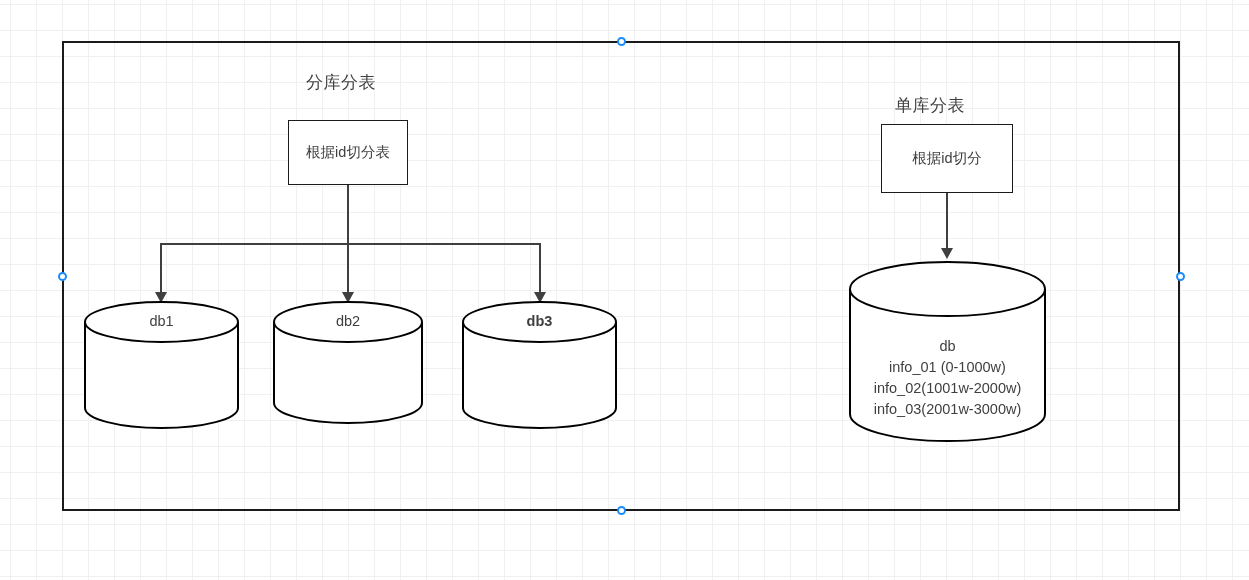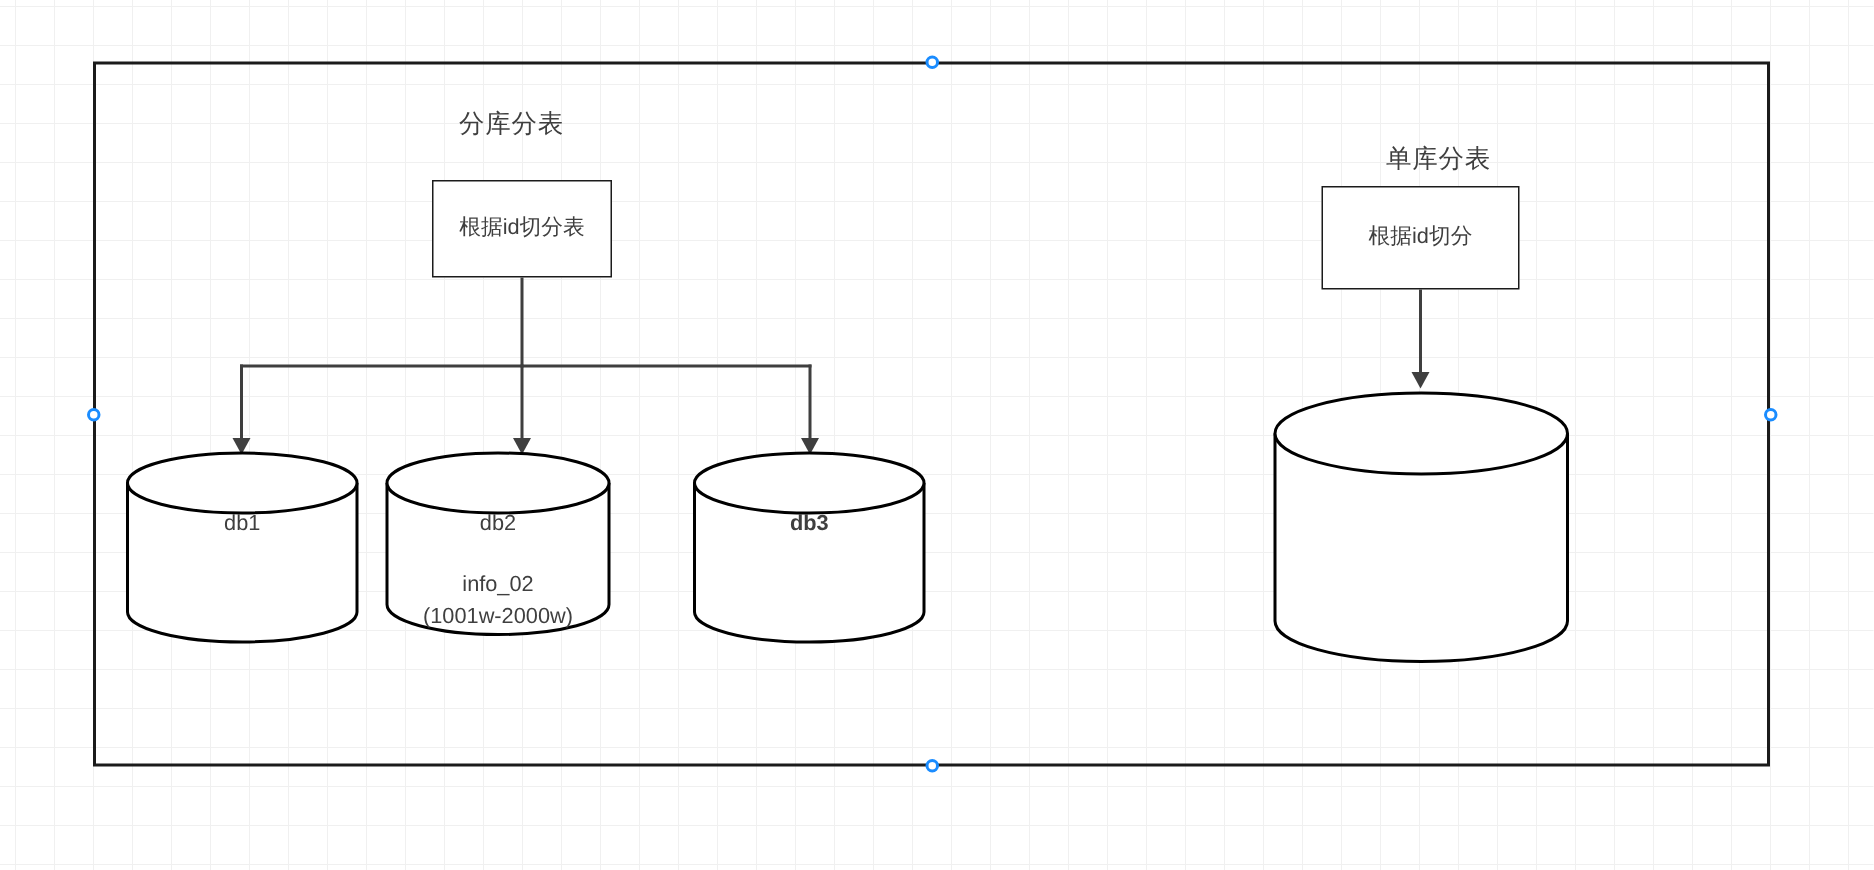--- a/index.html
+++ b/index.html
@@ -53,21 +53,21 @@
 
   
   .caption {
     position: absolute;
     font-size: 17px;
     color: #3f3f3f;
     white-space: nowrap;
     letter-spacing: 0.5px;
   }
   #caption-left  { left: 306px; top: 71px; }
-  #caption-right { left: 924px; top: 94px; }
+  #caption-right { left: 895px; top: 94px; }
 
   
   .proc-box {
     position: absolute;
     border: 1.6px solid #1b1b1b;
     background: #ffffff;
     box-sizing: border-box;
     display: flex;
     align-items: center;
     justify-content: center;
@@ -121,32 +121,31 @@
     position: absolute;
   }
   .cylinder svg { display: block; overflow: visible; }
   .cyl-label {
     position: absolute;
     width: 100%;
     text-align: center;
     color: #3f3f3f;
     white-space: nowrap;
     pointer-events: none;
-    margin-top: 28px;
   }
   .cyl-title {
     font-size: 14.5px;
   }
   .cyl-body-text {
     font-size: 14.5px;
     line-height: 1.45;
   }
 
   #cyl-db1 { left: 83px;  top: 300px; width: 157px; height: 130px; }
-  #cyl-db2 { left: 256px; top: 300px; width: 152px; height: 125px; }
+  #cyl-db2 { left: 272px; top: 300px; width: 152px; height: 125px; }
   #cyl-db3 { left: 461px; top: 300px; width: 157px; height: 130px; }
   #cyl-db  { left: 848px; top: 260px; width: 199px; height: 183px; }
 
   #cyl-db1 .cyl-title { top: 13px; }
   #cyl-db2 .cyl-title { top: 13px; }
   #cyl-db3 .cyl-title { top: 13px; font-weight: bold; }
 
   #cyl-db1 .cyl-body-text { top: 52px; }
   #cyl-db2 .cyl-body-text { top: 52px; }
   #cyl-db3 .cyl-body-text { top: 52px; }
@@ -193,34 +192,36 @@
     </svg>
     <div class="cyl-label cyl-title">db1</div>
   </div>
 
   <div id="cyl-db2" class="cylinder">
     <svg width="152" height="125" viewBox="0 0 152 125" aria-hidden="true">
       <path d="M2,22 L2,103 A74,20 0 0 0 150,103 L150,22" fill="#ffffff" stroke="#000000" stroke-width="2"></path>
       <ellipse cx="76" cy="22" rx="74" ry="20" fill="#ffffff" stroke="#000000" stroke-width="2"></ellipse>
     </svg>
     <div class="cyl-label cyl-title">db2</div>
-    <div class="cyl-label cyl-body-text">
-      <div>info_02</div>
-      <div>(1001w-2000w)</div>
-    </div>
   </div>
 
   <div id="cyl-db3" class="cylinder">
     <svg width="157" height="130" viewBox="0 0 157 130" aria-hidden="true">
       <path d="M2,22 L2,108 A76.5,20 0 0 0 155,108 L155,22" fill="#ffffff" stroke="#000000" stroke-width="2"></path>
       <ellipse cx="78.5" cy="22" rx="76.5" ry="20" fill="#ffffff" stroke="#000000" stroke-width="2"></ellipse>
     </svg>
     <div class="cyl-label cyl-title">db3</div>
   </div>
 
   <div id="cyl-db" class="cylinder">
     <svg width="199" height="183" viewBox="0 0 199 183" aria-hidden="true">
       <path d="M2,29 L2,154 A97.5,27 0 0 0 197,154 L197,29" fill="#ffffff" stroke="#000000" stroke-width="2"></path>
       <ellipse cx="99.5" cy="29" rx="97.5" ry="27" fill="#ffffff" stroke="#000000" stroke-width="2"></ellipse>
     </svg>
+    <div class="cyl-label cyl-body-text">
+      <div>db</div>
+      <div>info_01  (0-1000w)</div>
+      <div>info_02(1001w-2000w)</div>
+      <div>info_03(2001w-3000w)</div>
+    </div>
   </div>
 
 </div>
 
 </body></html>

